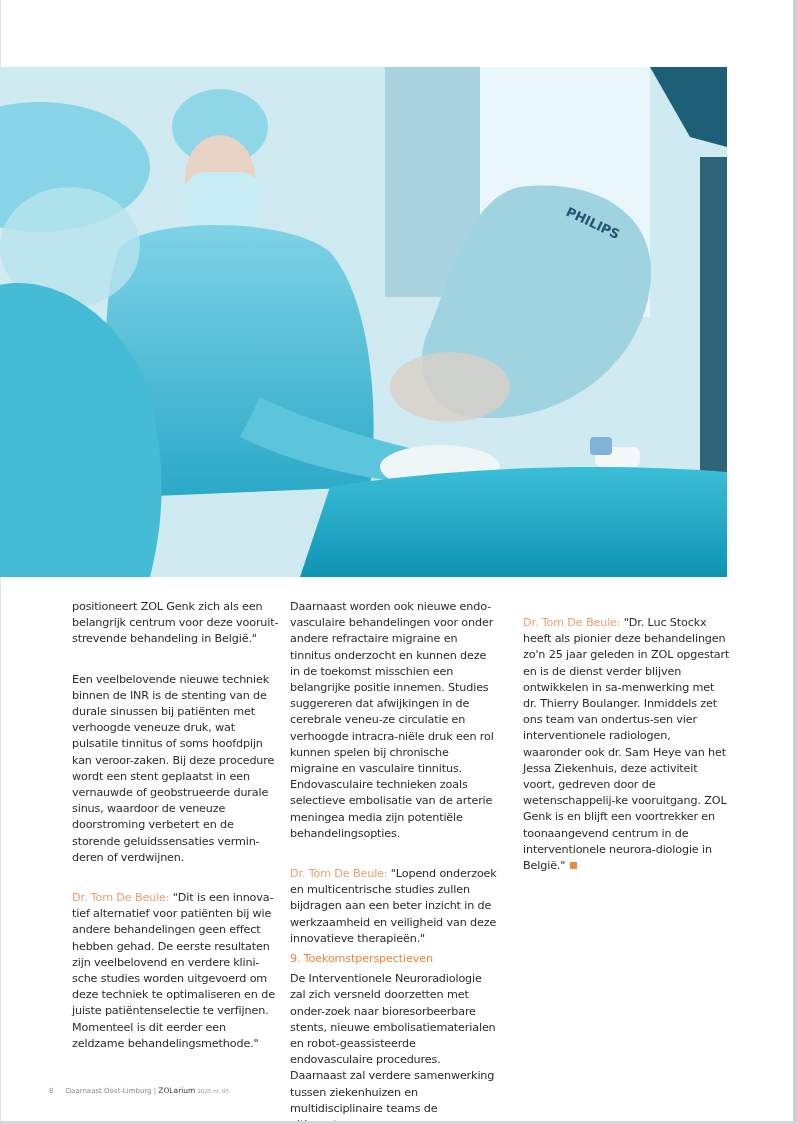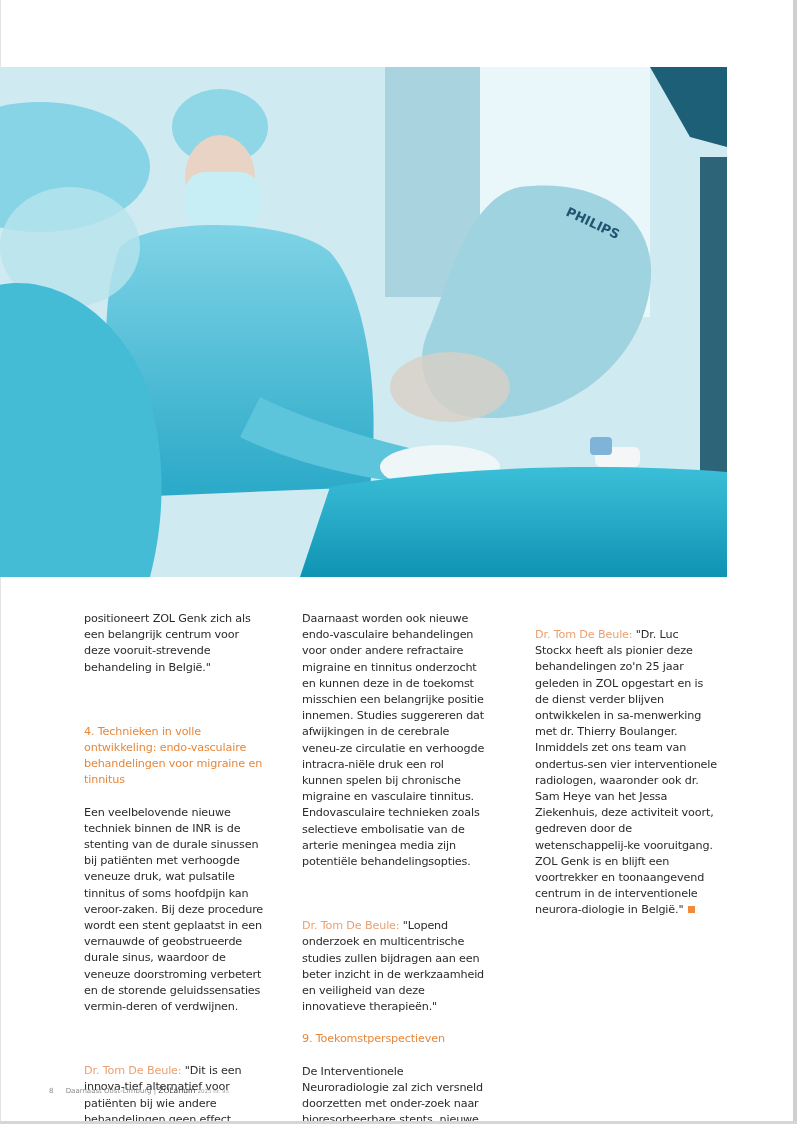--- a/index.html
+++ b/index.html
@@ -19,21 +19,21 @@
   .photo svg { position: absolute; left: 0; top: 0; }
 
   .col {
     position: absolute; top: 595px; width: 215px;
     font-size: 11.2px; line-height: 16.2px; color: #2b2b2b;
     letter-spacing: -0.15px;
   }
   .col1 { left: 68px; }
   .col2 { left: 286px; }
   .col3 { left: 519px; }
-  .col p { margin: 16px; }
+  .col p { margin: 4px; }
   .gap { height: 16px; }
   .heading { color: #e8873a; font-weight: normal; }
   .speaker { color: #eba070; }
   .end-mark {
     display: inline-block; width: 7px; height: 7px; background: #f08a3c; margin-left: 5px; vertical-align: 0px;
   }
 
   .footer {
     position: absolute; left: 49px; top: 1086px; font-size: 7px; color: #8a8a8a; white-space: nowrap;
   }
@@ -84,21 +84,20 @@
     <path d="M330,420 C450,400 600,395 727,405 L727,510 L300,510 Z" fill="url(#drape)"></path>
     <rect x="595" y="380" width="45" height="20" rx="6" fill="#f4f6f7"></rect>
     <rect x="590" y="370" width="22" height="18" rx="4" fill="#7fb4d8"></rect>
   </svg>
 
 </div>
 
 <div class="col col1">
   <p>positioneert ZOL Genk zich als een belangrijk centrum voor deze vooruit-strevende behandeling in België."</p>
   <div class="gap"></div>
-  <p class="heading">4. Technieken in volle ontwikkeling: endo-vasculaire behandelingen voor migraine en tinnitus</p>
   <p>Een veelbelovende nieuwe techniek binnen de INR is de stenting van de durale sinussen bij patiënten met verhoogde veneuze druk, wat pulsatile tinnitus of soms hoofdpijn kan veroor-zaken. Bij deze procedure wordt een stent geplaatst in een vernauwde of geobstrueerde durale sinus, waardoor de veneuze doorstroming verbetert en de storende geluidssensaties vermin-deren of verdwijnen.</p>
   <div class="gap"></div>
   <p><span class="speaker">Dr. Tom De Beule:</span><span> "Dit is een innova-tief alternatief voor patiënten bij wie andere behandelingen geen effect hebben gehad. De eerste resultaten zijn veelbelovend en verdere klini-sche studies worden uitgevoerd om deze techniek te optimaliseren en de juiste patiëntenselectie te verfijnen. Momenteel is dit eerder een zeldzame behandelingsmethode."</span></p>
 </div>
 
 <div class="col col2">
   <p>Daarnaast worden ook nieuwe endo-vasculaire behandelingen voor onder andere refractaire migraine en tinnitus onderzocht en kunnen deze in de toekomst misschien een belangrijke positie innemen. Studies suggereren dat afwijkingen in de cerebrale veneu-ze circulatie en verhoogde intracra-niële druk een rol kunnen spelen bij chronische migraine en vasculaire tinnitus. Endovasculaire technieken zoals selectieve embolisatie van de arterie meningea media zijn potentiële behandelingsopties.</p>
   <div class="gap"></div>
   <p><span class="speaker">Dr. Tom De Beule:</span><span> "Lopend onderzoek en multicentrische studies zullen bijdragen aan een beter inzicht in de werkzaamheid en veiligheid van deze innovatieve therapieën."</span></p>
   <p class="heading">9. Toekomstperspectieven</p>

